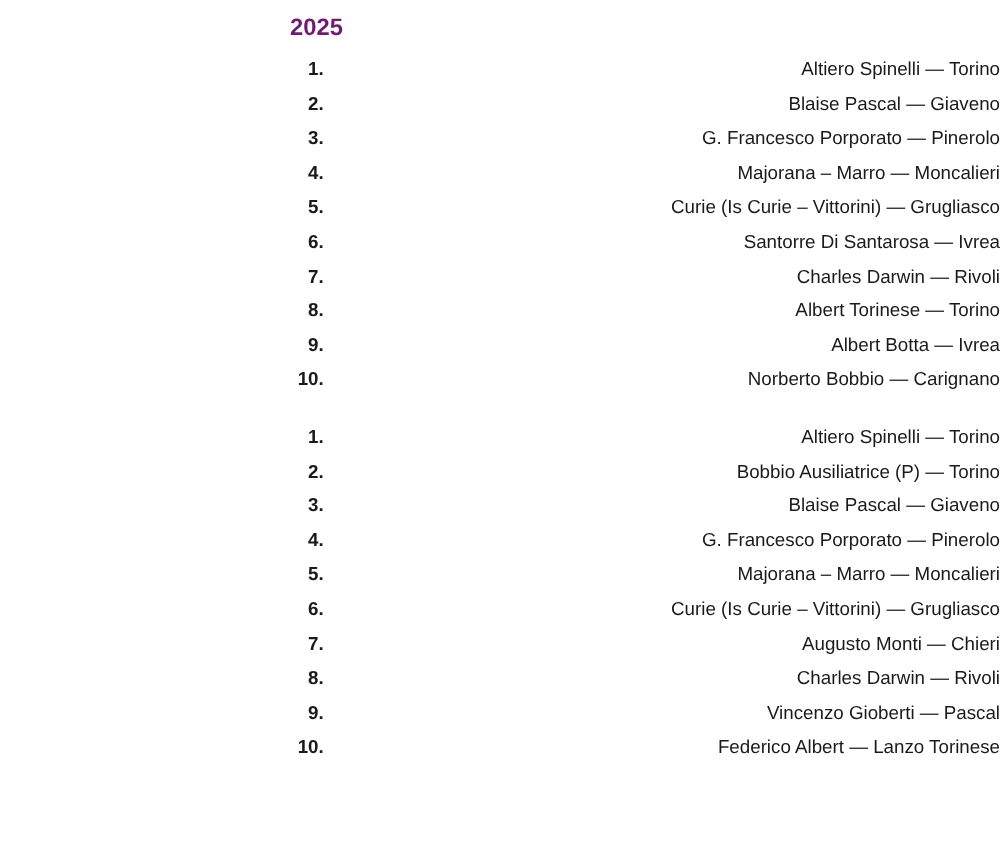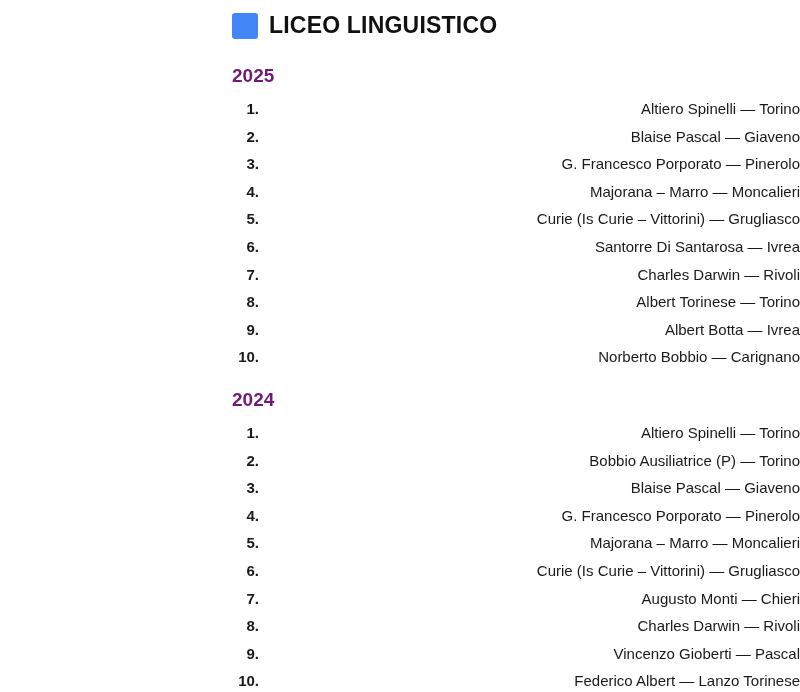--- a/index.html
+++ b/index.html
@@ -76,24 +76,20 @@
   .rank-label {
     flex: 1 1 auto;
     text-align: right;
   }
 </style>
 </head>
 <body>
 
 <div class="page">
 
-  <div class="title-row">
-    <span class="title-marker" style="background: rgb(66, 133, 244);"></span>
-    <span class="title-text">LICEO LINGUISTICO</span>
-  </div>
 
   <div class="year-block">
     <h2 class="year-heading">2025</h2>
     <ol class="rank-list">
       <li>
         <span class="rank-num">1.</span>
         <span class="rank-label">Altiero Spinelli — Torino</span>
       </li>
       <li>
         <span class="rank-num">2.</span>
@@ -128,21 +124,20 @@
         <span class="rank-label">Albert Botta — Ivrea</span>
       </li>
       <li>
         <span class="rank-num">10.</span>
         <span class="rank-label">Norberto Bobbio — Carignano</span>
       </li>
     </ol>
   </div>
 
   <div class="year-block">
-    <h2 class="year-heading">2024</h2>
     <ol class="rank-list">
       <li>
         <span class="rank-num">1.</span>
         <span class="rank-label">Altiero Spinelli — Torino</span>
       </li>
       <li>
         <span class="rank-num">2.</span>
         <span class="rank-label">Bobbio Ausiliatrice (P) — Torino</span>
       </li>
       <li>

